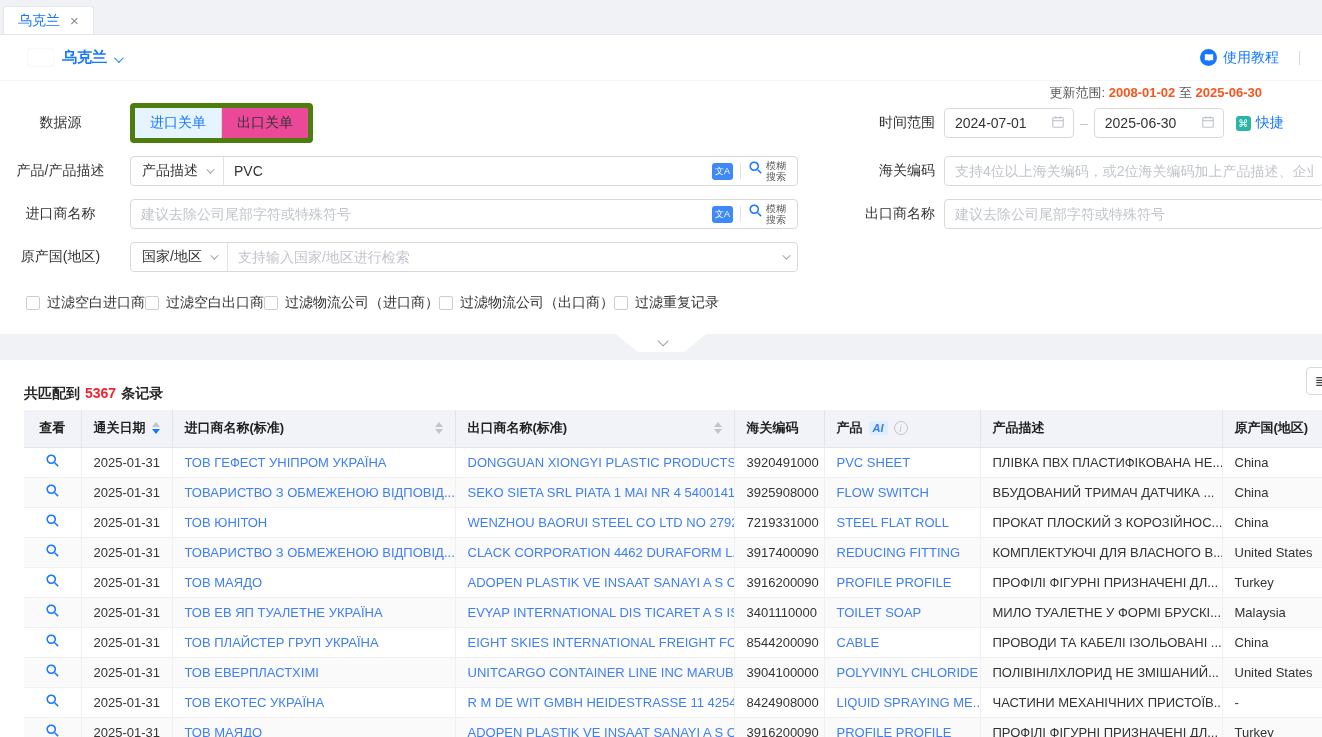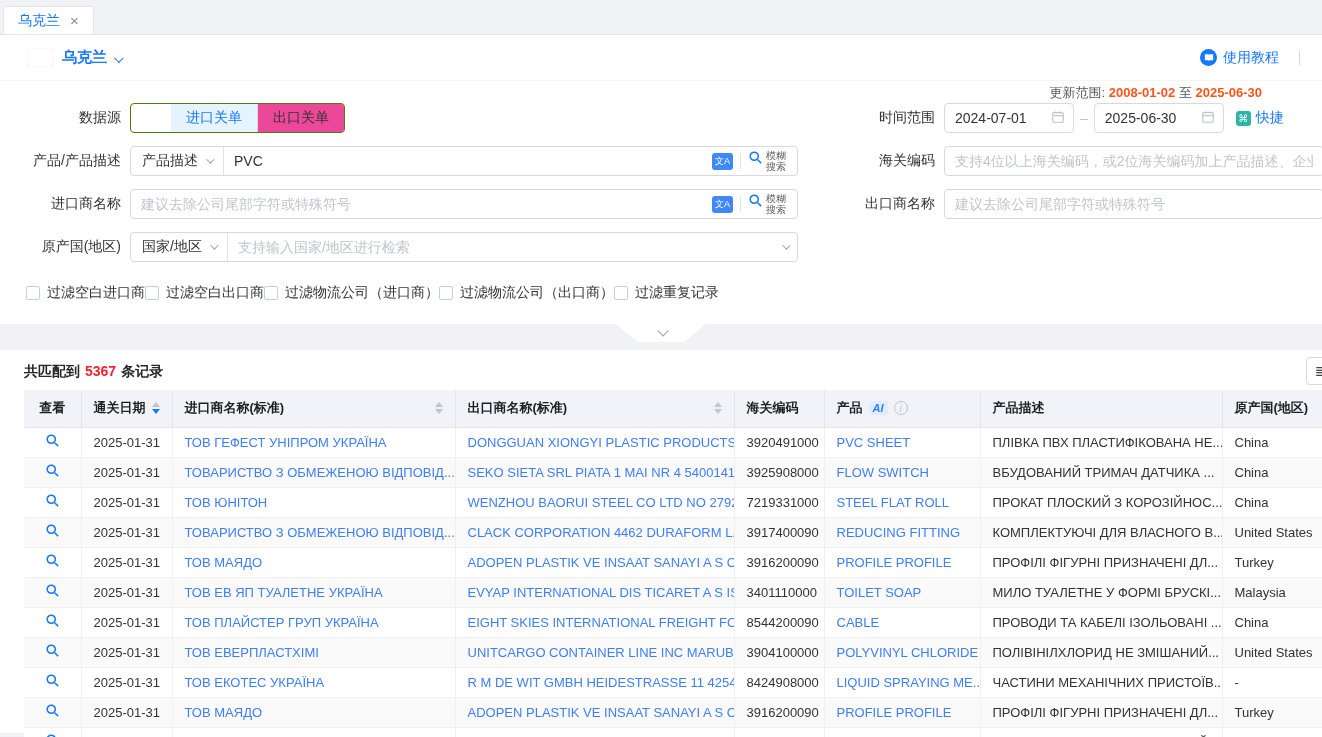--- a/index.html
+++ b/index.html
@@ -29,25 +29,25 @@
                   border-bottom:1.6px solid #1677ff; transform:rotate(45deg) translateY(-2px); }
   .hdr-right { margin-left:auto; display:flex; align-items:center; }
   .tutorial { display:flex; align-items:center; gap:6px; color:#1677ff; cursor:pointer; }
   .book-ic { width:17px; height:17px; border-radius:50%; background:#1677ff; display:inline-flex;
              align-items:center; justify-content:center; }
   .hdr-divider { width:1px; height:14px; background:#d8dbe0; margin-left:20px; }
   
   .filter-area { padding-top:22px; }
   .filter-row { display:flex; align-items:center; margin-top:13px; position:relative; }
   .filter-row.first { margin-top:0; }
-  .f-label { width:121px; text-align:right; margin-right:9px; color:#333; flex:none; }
+  .f-label { width:121px; text-align:center; margin-right:9px; color:#333; flex:none; }
   .f-label-r { width:121px; text-align:right; margin:0 9px 0 16px; color:#333; flex:none; }
   .ctl-left { width:668px; flex:none; }
   
-  .seg { display:inline-flex; border:1px solid #4d7c0f; border-radius:4px; overflow:hidden; height:30px;padding-left:40px; }
+  .seg { display:inline-flex; border:5px solid #4d7c0f; border-radius:4px; overflow:hidden; height:40px; }
   .seg-btn { padding:0 15px; display:flex; align-items:center; background:#ec4899; color:#333;
              cursor:pointer; font-size:14px; }
   .seg-btn.active { background:#e6f4ff; color:#1677ff; }
   .seg-btn + .seg-btn { border-left:1px solid #d9d9d9; }
   
   .igroup { display:flex; align-items:center; border:1px solid #d9d9d9; border-radius:4px;
             height:30px; background:#fff; width:668px; }
   .igroup .sel { display:flex; align-items:center; gap:8px; padding:0 11px; height:100%;
                  border-right:1px solid #e3e3e3; color:#333; cursor:pointer; white-space:nowrap; }
   .caret-grey { display:inline-block; width:6px; height:6px; border-right:1.4px solid #9aa0a6;
@@ -83,21 +83,21 @@
   .chk-box { width:14px; height:14px; border:1px solid #c9cdd4; border-radius:2px; background:#fff; flex:none; }
   
   .collapse-handle { position:absolute; left:50%; bottom:-18px; transform:translateX(-50%);
                      width:90px; height:18px; background:#fff; cursor:pointer;
                      clip-path:polygon(0 0,100% 0,76% 100%,24% 100%);
                      display:flex; align-items:center; justify-content:center; z-index:2; }
   .collapse-handle .c { width:8px; height:8px; border-right:1.7px solid #9aa0a6;
                         border-bottom:1.7px solid #9aa0a6; transform:rotate(45deg) translateY(-3px); }
   
   .results { background:#fff; margin-top:26px; height:383px; position:relative; padding-left:24px; }
-  .results-bar { padding-top:13px; height:40px; font-size:14px; font-weight:bold; color:#262626;
+  .results-bar { padding-top:25px; height:50px; font-size:14px; font-weight:bold; color:#262626;
                  display:flex; align-items:flex-start; }
   .count-num { color:#f5222d; margin:0 5px; }
   .tbl-settings { position:absolute; right:-16px; top:7px; width:32px; height:28px; background:#fff;
                   border:1px solid #d9d9d9; border-radius:4px; display:flex; align-items:center;
                   padding-left:8px; color:#434343; font-size:14px; cursor:pointer; }
   table { border-collapse:collapse; table-layout:fixed; width:1358px; font-size:13px; }
   thead th { background:#f1f3f9; height:37px; font-weight:bold; color:#1f1f1f; text-align:left;
              padding:0 12px; border-right:1px solid #e2e5ee; border-bottom:1px solid #e2e5ee;
              white-space:nowrap; }
   thead th:first-child { text-align:center; padding:4px 4px; }

